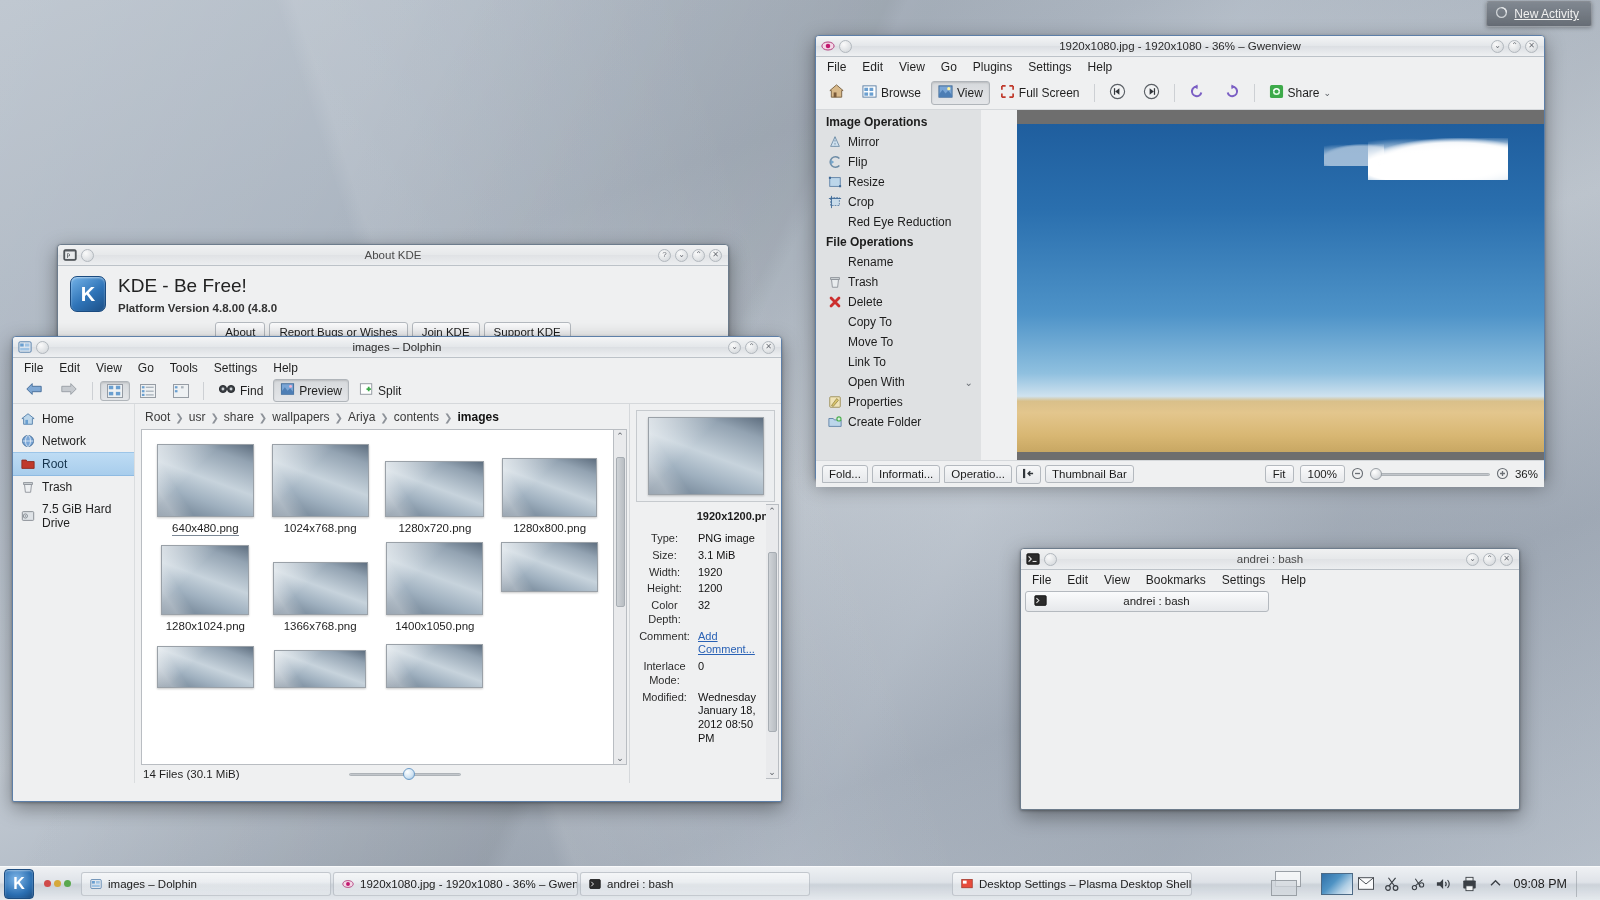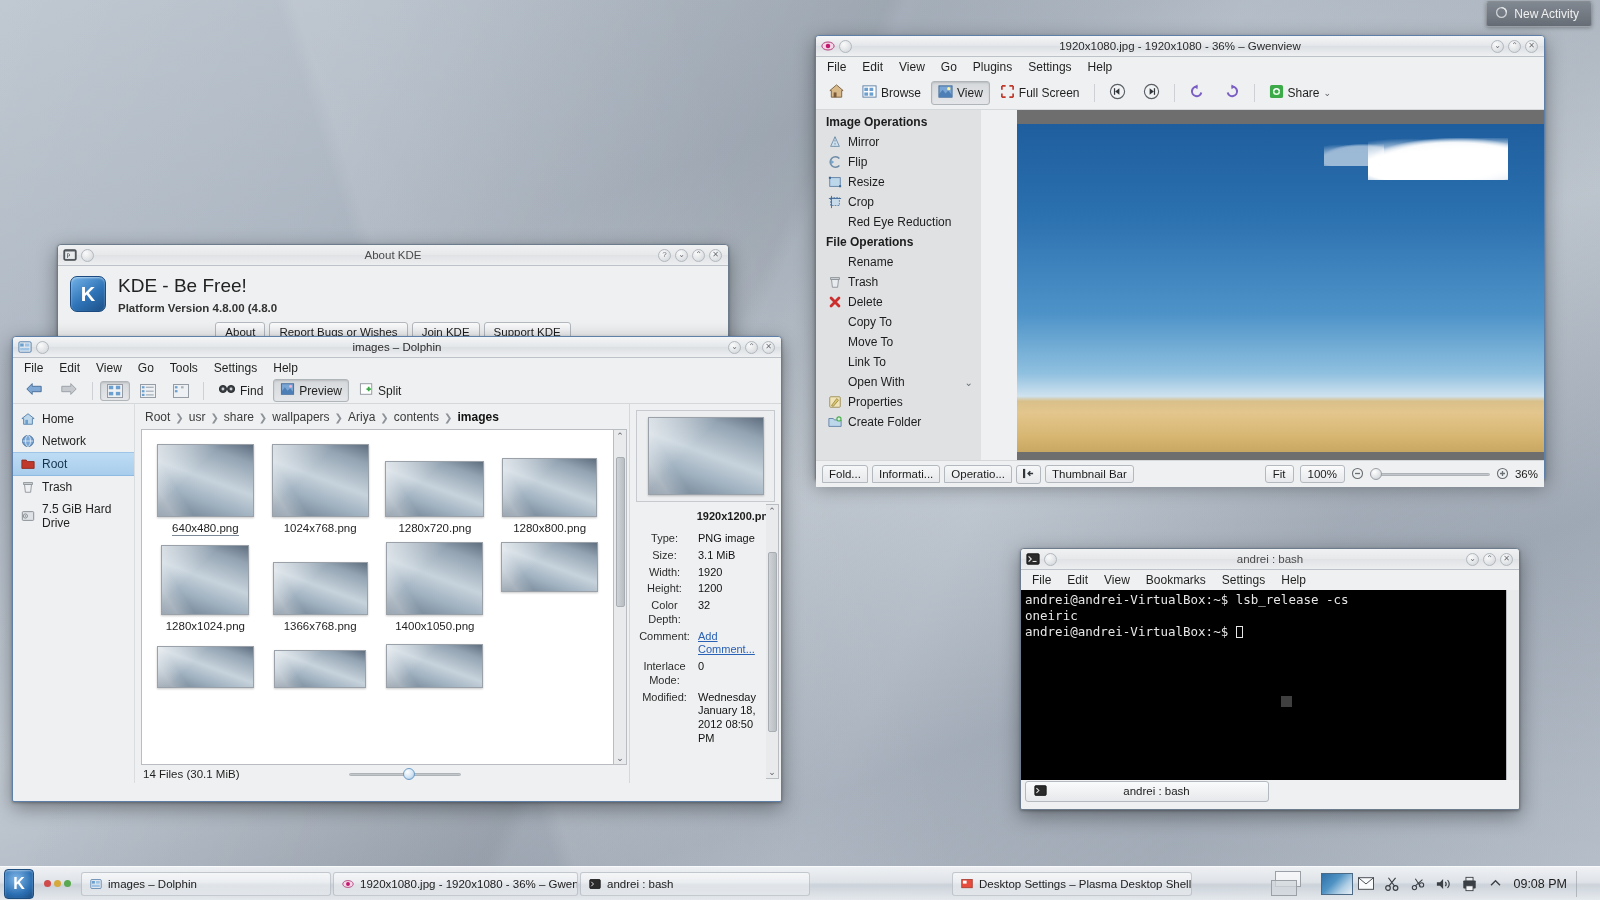--- a/index.html
+++ b/index.html
@@ -240,20 +240,21 @@
 
   
   #new-activity {
     position:absolute; right: 8px; top: 1px;
     display:flex; align-items:center; gap:6px;
     padding: 4px 12px 4px 8px;
     background: linear-gradient(to bottom, rgba(90,96,104,0.55), rgba(58,63,70,0.62));
     border:1px solid rgba(255,255,255,0.22);
     border-radius: 3px; color:#f0f0f0; font-size:12px;
     box-shadow: 0 1px 4px rgba(0,0,0,0.3);
+    text-decoration: underline;
   }
 
   
   #panel {
     position:absolute; left:0; right:0; bottom:0; height: 34px;
     background: linear-gradient(to bottom, rgba(243,245,247,0.93) 0%, rgba(226,230,235,0.93) 46%, rgba(206,212,219,0.93) 54%, rgba(232,236,240,0.95) 100%);
     border-top: 1px solid rgba(255,255,255,0.75);
     display:flex; align-items:center; gap:4px; padding: 0 4px;
   }
   #kmenu {
@@ -899,29 +900,20 @@
 
     <div class="menubar">
       <span class="mi">File</span>
       <span class="mi">Edit</span>
       <span class="mi">View</span>
       <span class="mi">Bookmarks</span>
       <span class="mi">Settings</span>
       <span class="mi">Help</span>
     </div>
 
-    <div class="term">
-      <div>andrei@andrei-VirtualBox:~$ lsb_release -cs</div>
-      <div>oneiric</div>
-      <div>
-        <span>andrei@andrei-VirtualBox:~$ </span><span class="cursor"></span>
-      </div>
-      <div style="position:absolute;left:260px;top:106px;width:11px;height:11px;background:#3f3f3f;"></div>
-      <div class="tscroll"></div>
-    </div>
 
     <div class="tabbar">
       <span class="ktab">
         <span>
           <svg width="13" height="13" viewBox="0 0 16 16">
               <rect x="1" y="2" width="14" height="12" rx="1.2" fill="#2b2b2b" stroke="#111"></rect>
               <path d="M3 5 L6 8 L3 11" stroke="#e6e6e6" stroke-width="1.3" fill="none"></path>
             </svg>
         </span>
         <span class="lbl">andrei : bash</span>

